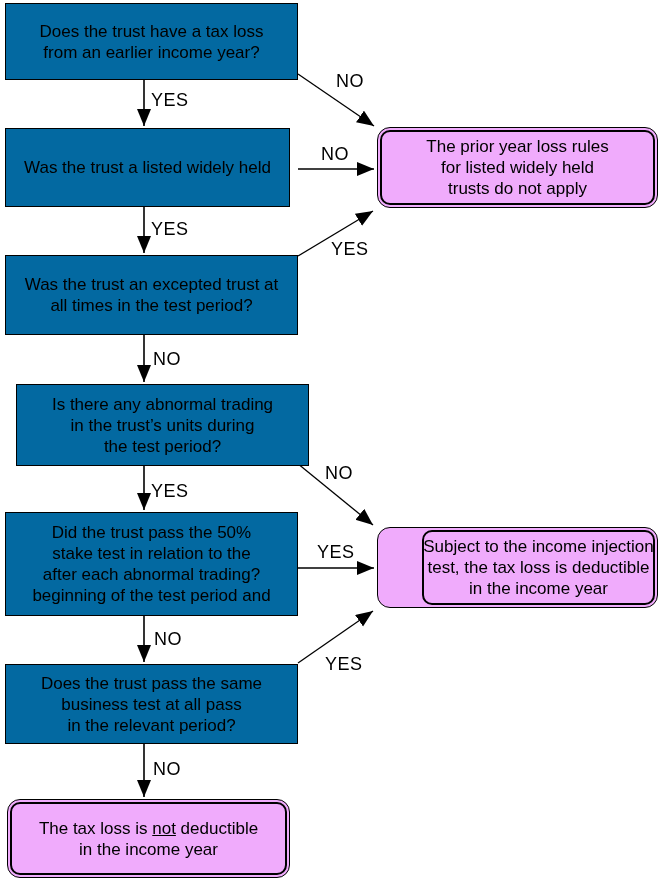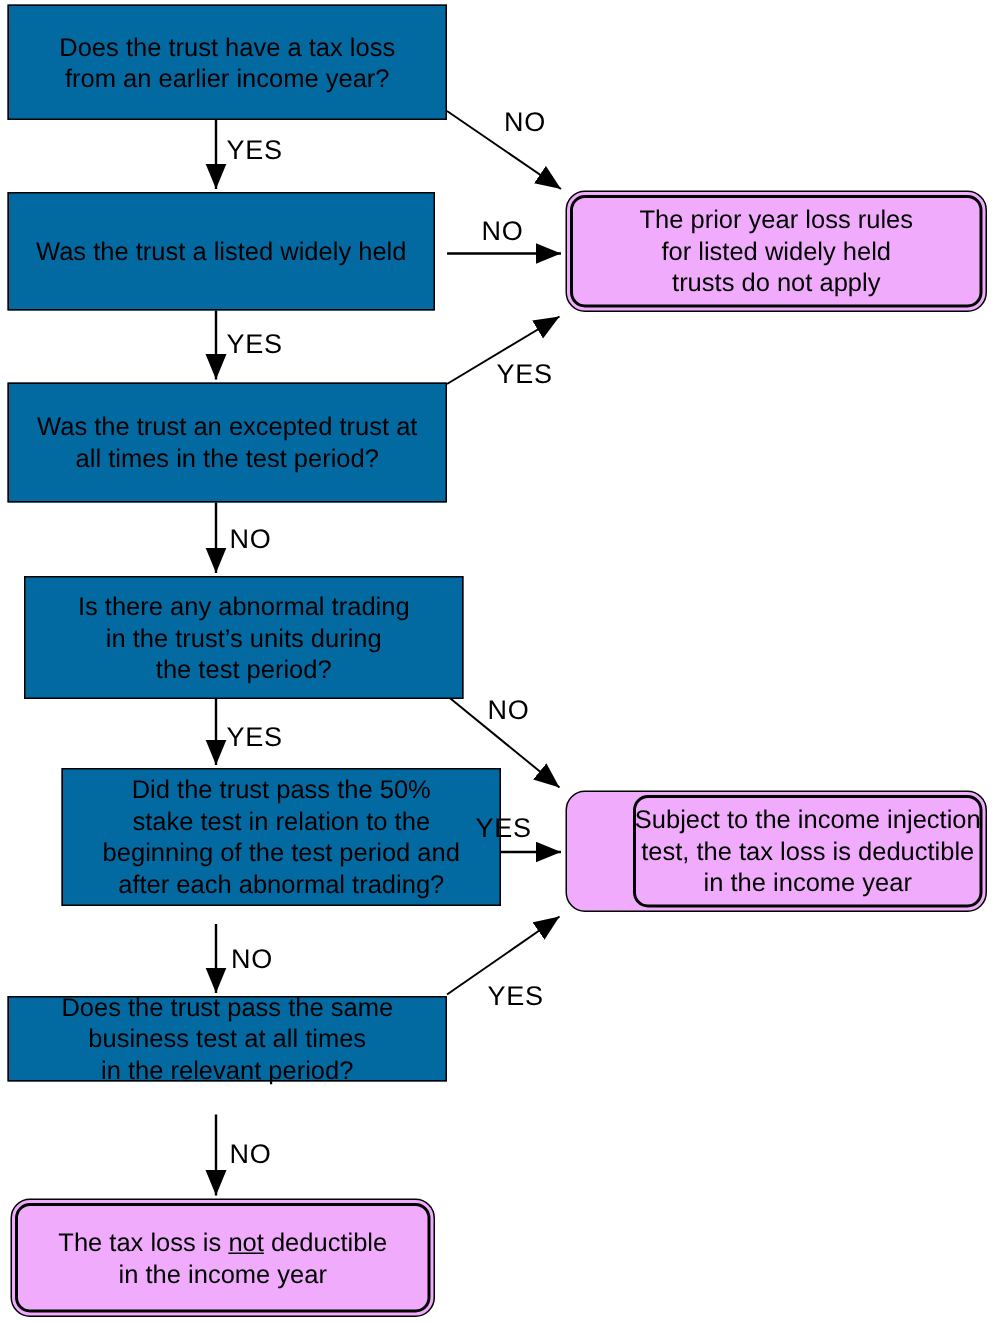--- a/index.html
+++ b/index.html
@@ -103,30 +103,30 @@
     <div>Was the trust an excepted trust at</div>
     <div>all times in the test period?</div>
   </div>
 
   <div class="decision" style="left:5px; top:384px; width:293px; height:82px;margin-left:11px;">
     <div>Is there any abnormal trading</div>
     <div>in the trust’s units during</div>
     <div>the test period?</div>
   </div>
 
-  <div class="decision" style="left:5px; top:512px; width:293px; height:92px;margin-left:36px;">
+  <div class="decision" style="left:5px; top:512px; width:293px; height:104px;">
     <div>Did the trust pass the 50%</div>
     <div>stake test in relation to the</div>
+    <div>after each abnormal trading?</div>
     <div>beginning of the test period and</div>
-    <div>after each abnormal trading?</div>
   </div>
 
-  <div class="decision" style="left:5px; top:664px; width:293px; height:57px;">
+  <div class="decision" style="left:5px; top:664px; width:293px; height:80px;">
     <div>Does the trust pass the same</div>
-    <div>business test at all times</div>
+    <div>business test at all pass</div>
     <div>in the relevant period?</div>
   </div>
 
   <div class="terminal" style="left:377px; top:127px; width:281px; height:81px;">
     <div class="terminal-inner">
       <div>The prior year loss rules</div>
       <div>for listed widely held</div>
       <div>trusts do not apply</div>
     </div>
   </div>

